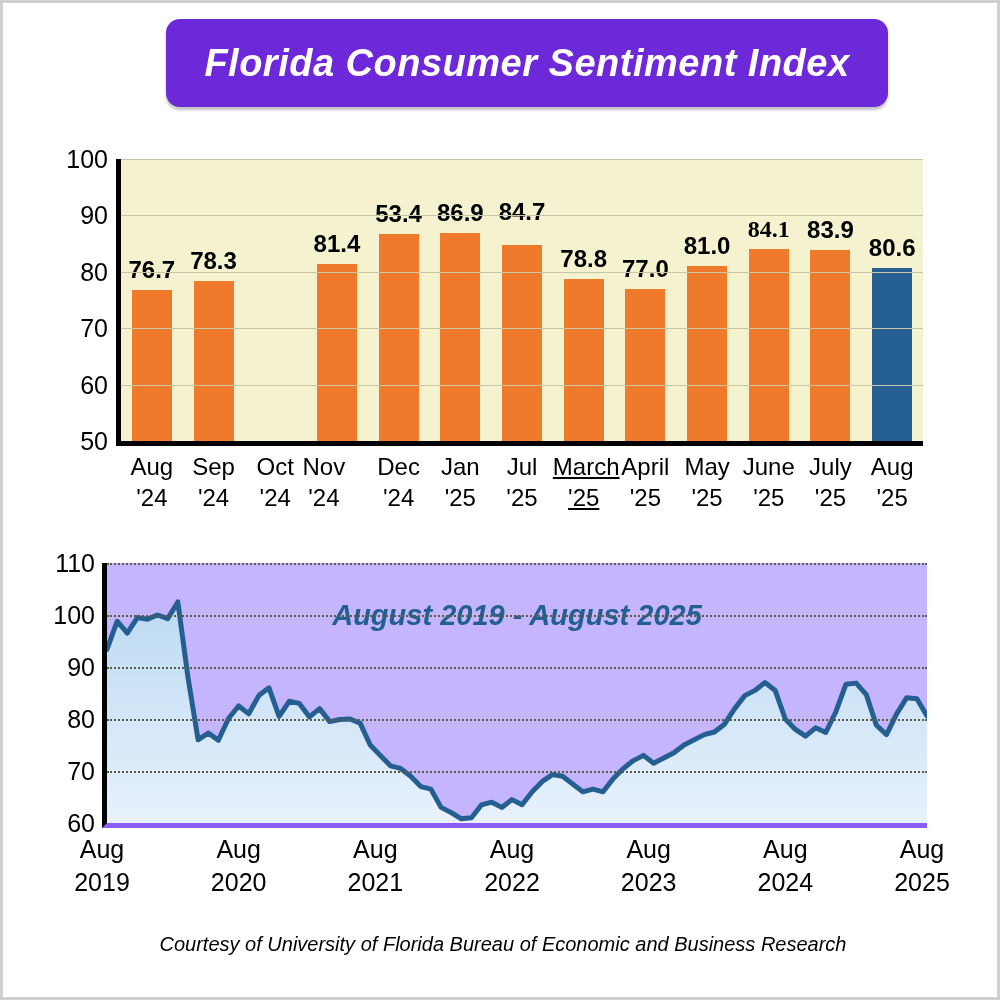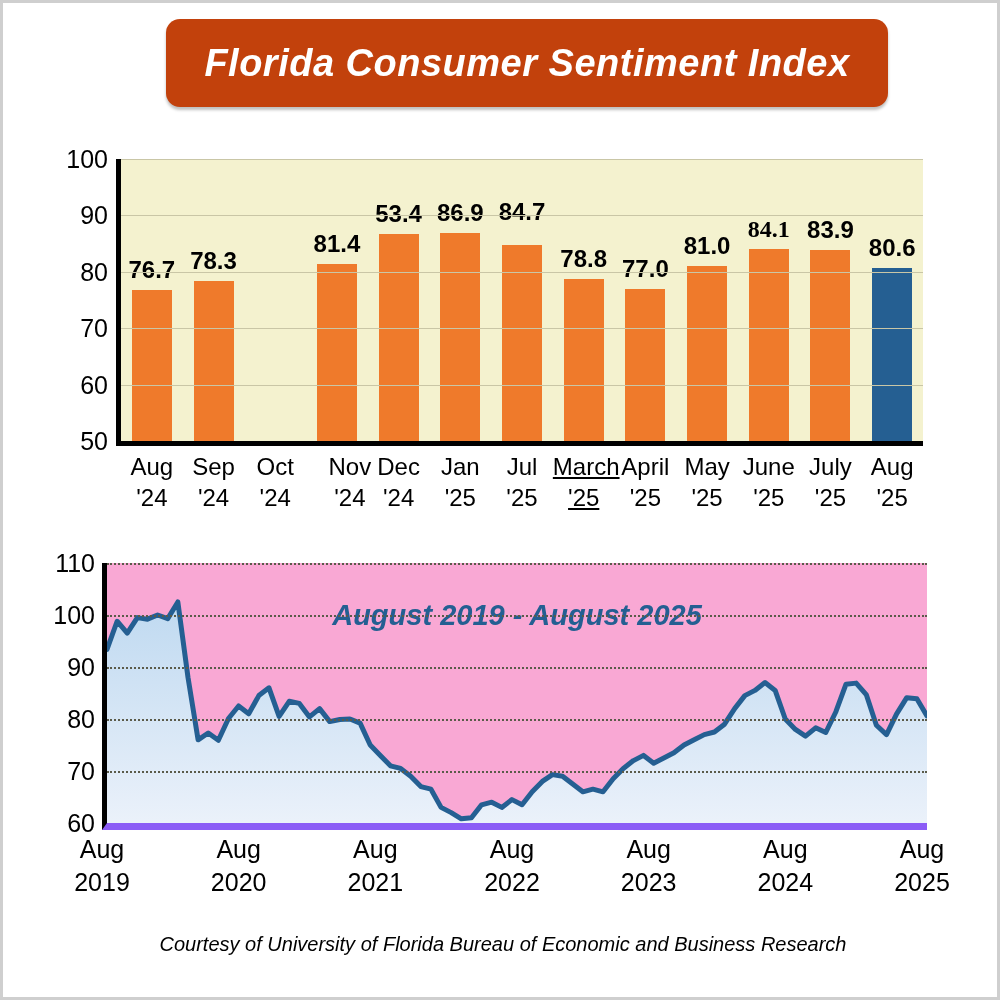--- a/index.html
+++ b/index.html
@@ -22,21 +22,21 @@
     background: #ffffff;
   }
 
   
   .title-bar {
     position: absolute;
     left: 163px;
     top: 16px;
     width: 722px;
     height: 88px;
-    background: #c2410c;
+    background: #6d28d9;
     border-radius: 14px;
     box-shadow: 0 3px 3px rgba(0,0,0,0.25);
     display: flex;
     align-items: center;
     justify-content: center;
   }
   .title-text {
     color: #ffffff;
     font-size: 38px;
     font-weight: bold;
@@ -150,23 +150,23 @@
     top: 548px;
     width: 1000px;
     height: 400px;
   }
   .plot-line {
     position: absolute;
     left: 99px;
     top: 12px;
     width: 820px;
     height: 260px;
-    background: #f9a8d4;
+    background: #c4b5fd;
     border-left: 5px solid #000000;
-    border-bottom: 7px solid #8b5cf6;
+    border-bottom: 5px solid #8b5cf6;
   }
   .dash-grid {
     position: absolute;
     left: 0;
     width: 100%;
     height: 0;
     border-top: 2px dotted #5b5b4a;
   }
   .y-axis-line {
     position: absolute;
@@ -303,21 +303,21 @@
           <div>'24</div>
         </div>
         <div class="x-col" style="left: 61.6923px; width: 61.6923px;">
           <div>Sep</div>
           <div>'24</div>
         </div>
         <div class="x-col" style="left: 123.385px; width: 61.6923px;">
           <div>Oct</div>
           <div>'24</div>
         </div>
-        <div class="x-col" style="left: 198px; width: 61.6923px;">
+        <div class="x-col" style="left: 172px; width: 61.6923px;">
           <div>Nov</div>
           <div>'24</div>
         </div>
         <div class="x-col" style="left: 246.769px; width: 61.6923px;">
           <div>Dec</div>
           <div>'24</div>
         </div>
         <div class="x-col" style="left: 308.462px; width: 61.6923px;">
           <div>Jan</div>
           <div>'25</div>

